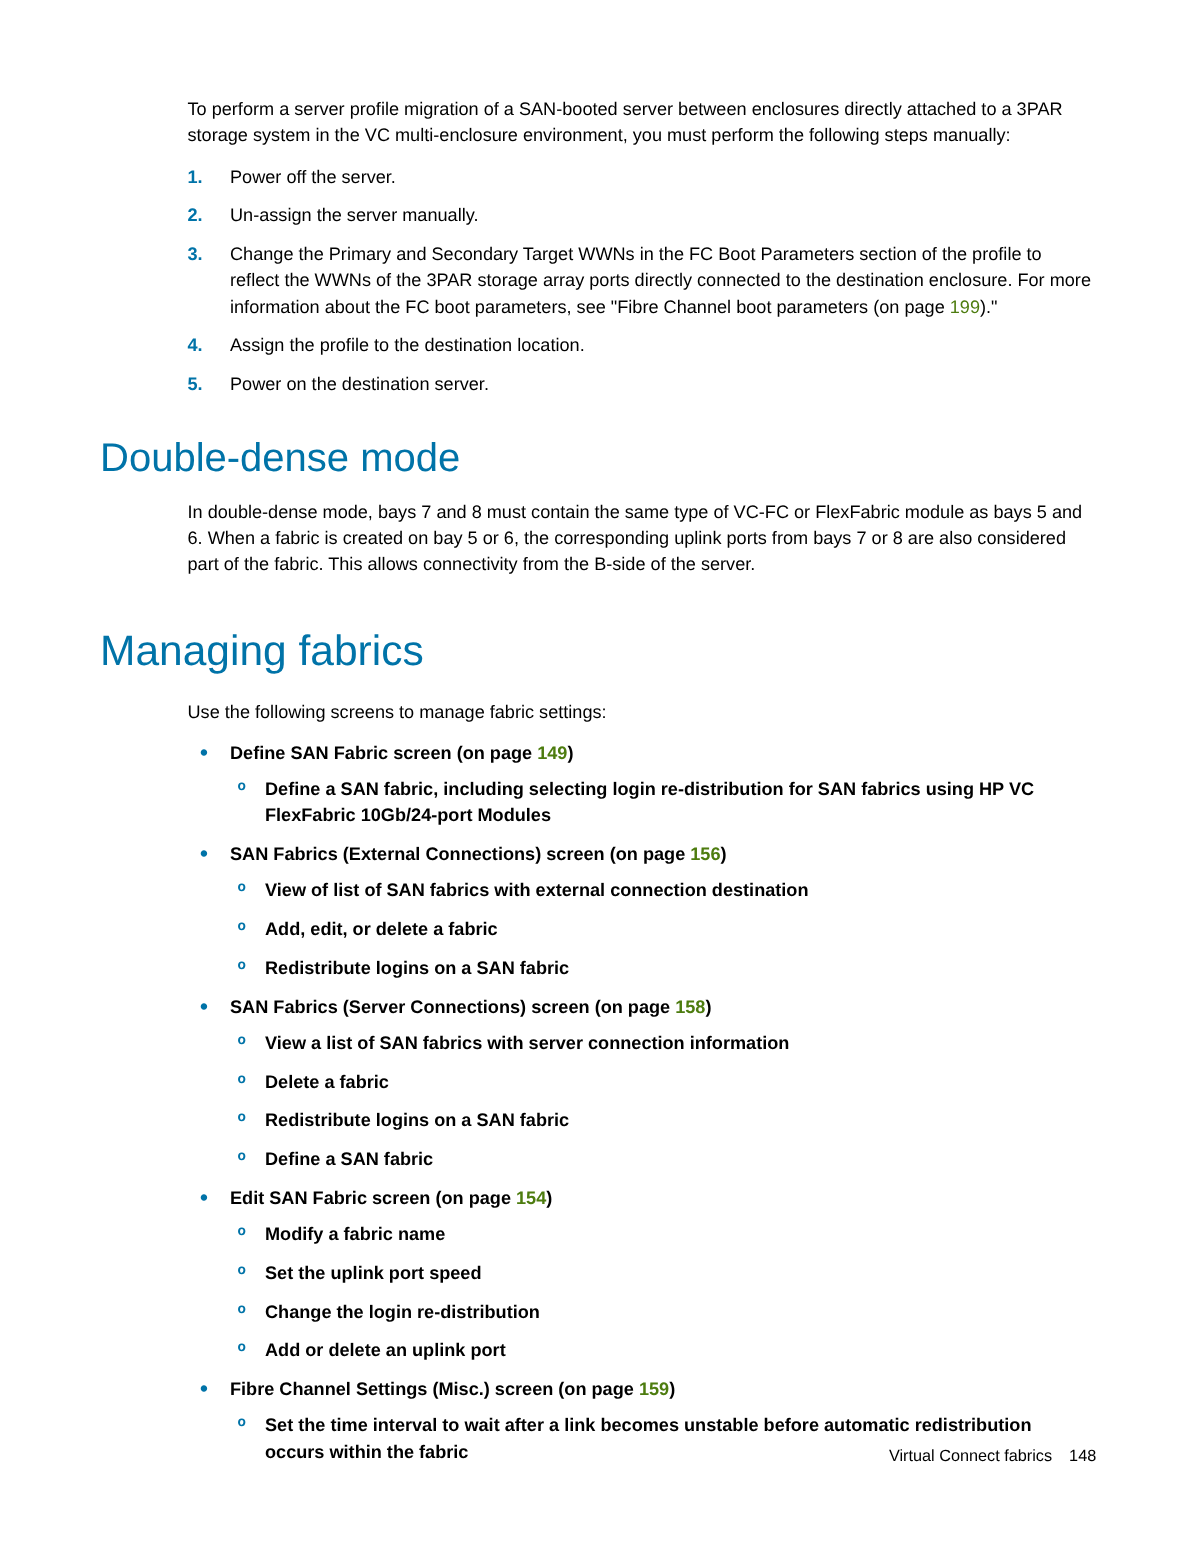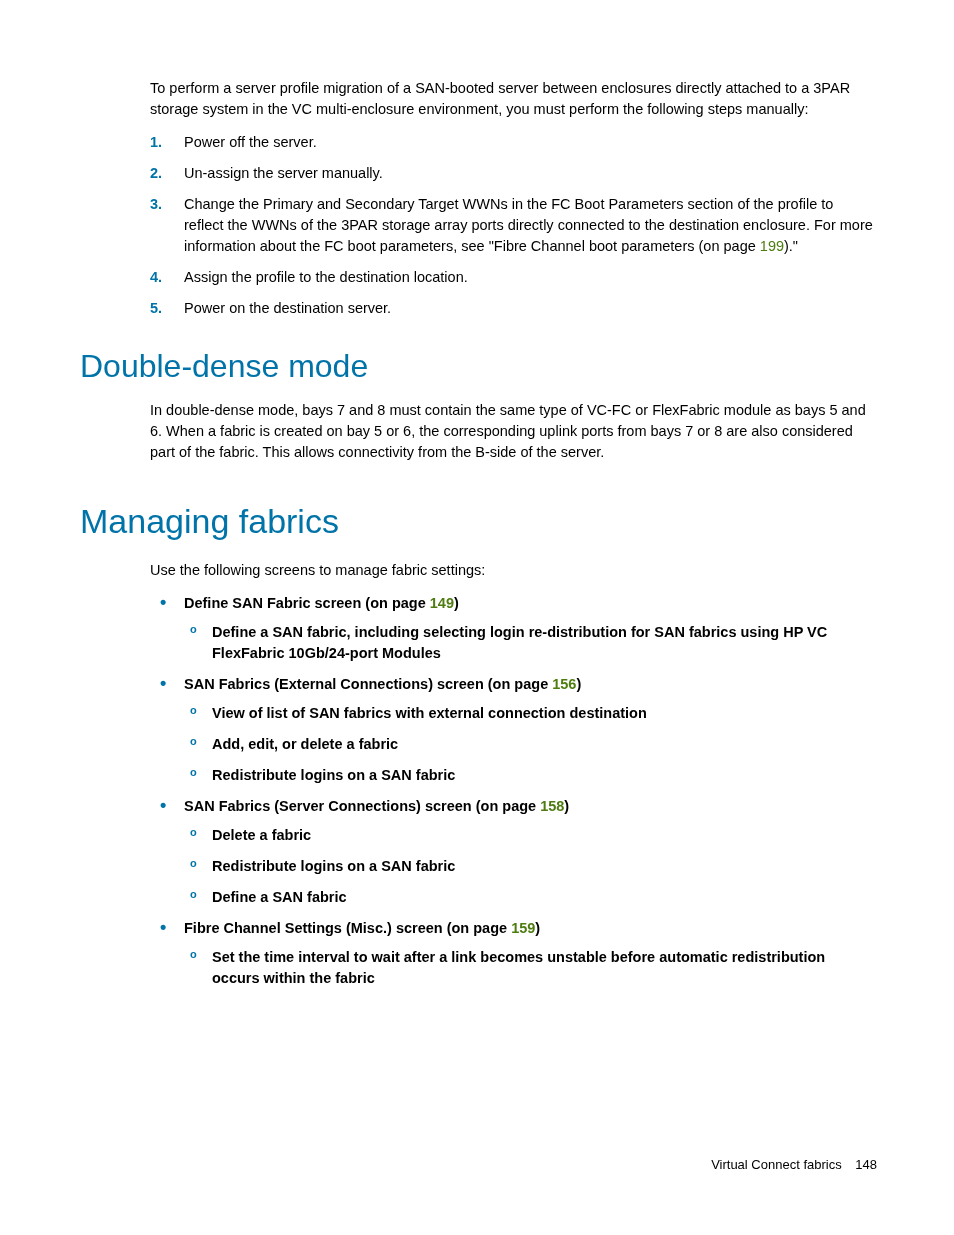--- a/index.html
+++ b/index.html
@@ -130,23 +130,33 @@
       <span>SAN Fabrics (External Connections) screen (on page </span><span class="link">156</span><span>)</span>
       <ul class="sub">
         <li>View of list of SAN fabrics with external connection destination</li>
         <li>Add, edit, or delete a fabric</li>
         <li>Redistribute logins on a SAN fabric</li>
       </ul>
     </li>
     <li>
       <span>SAN Fabrics (Server Connections) screen (on page </span><span class="link">158</span><span>)</span>
       <ul class="sub">
+        <li>View a list of SAN fabrics with server connection information</li>
         <li>Delete a fabric</li>
         <li>Redistribute logins on a SAN fabric</li>
         <li>Define a SAN fabric</li>
+      </ul>
+    </li>
+    <li>
+      <span>Edit SAN Fabric screen (on page </span><span class="link">154</span><span>)</span>
+      <ul class="sub">
+        <li>Modify a fabric name</li>
+        <li>Set the uplink port speed</li>
+        <li>Change the login re-distribution</li>
+        <li>Add or delete an uplink port</li>
       </ul>
     </li>
     <li>
       <span>Fibre Channel Settings (Misc.) screen (on page </span><span class="link">159</span><span>)</span>
       <ul class="sub">
         <li>Set the time interval to wait after a link becomes unstable before automatic redistribution occurs within the fabric</li>
       </ul>
     </li>
   </ul>
 </div>

